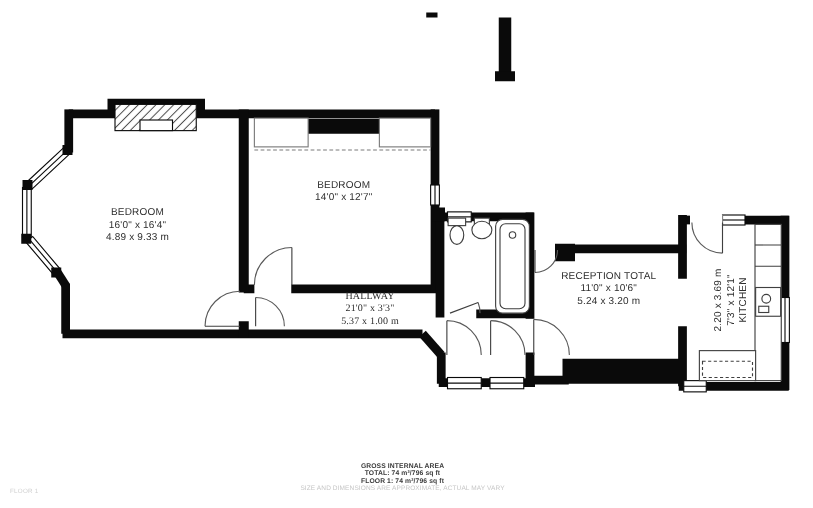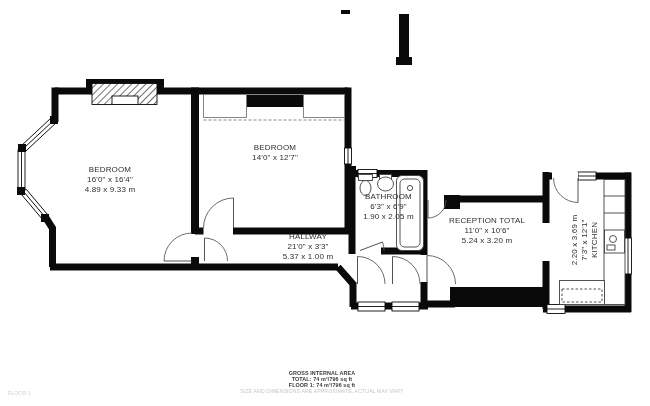--- a/index.html
+++ b/index.html
@@ -210,27 +210,22 @@
     <div class="rname">BEDROOM</div>
     <div>16'0" x 16'4"</div>
     <div>4.89 x 9.33 m</div>
   </div>
 
   <div class="lbl" style="left:205px;top:143px;width:140px;">
     <div class="rname">BEDROOM</div>
     <div>14'0" x 12'7"</div>
   </div>
 
-  <div class="lbl" style="left:330px;top:192px;width:117px;">
-    <div class="rname">BATHROOM</div>
-    <div>6'3" x 6'9"</div>
-    <div>1.90 x 2.05 m</div>
-  </div>
-
-  <div class="lbl" style="left:238px;top:232px;width:140px;">
+
+  <div class="lbl" style="left:226px;top:232px;width:140px;font-family:Liberation Serif, serif;">
     <div class="rname">HALLWAY</div>
     <div>21'0" x 3'3"</div>
     <div>5.37 x 1.00 m</div>
   </div>
 
   <div class="lbl" style="left:417px;top:216px;width:140px;">
     <div class="rname">RECEPTION TOTAL</div>
     <div>11'0" x 10'6"</div>
     <div>5.24 x 3.20 m</div>
   </div>

